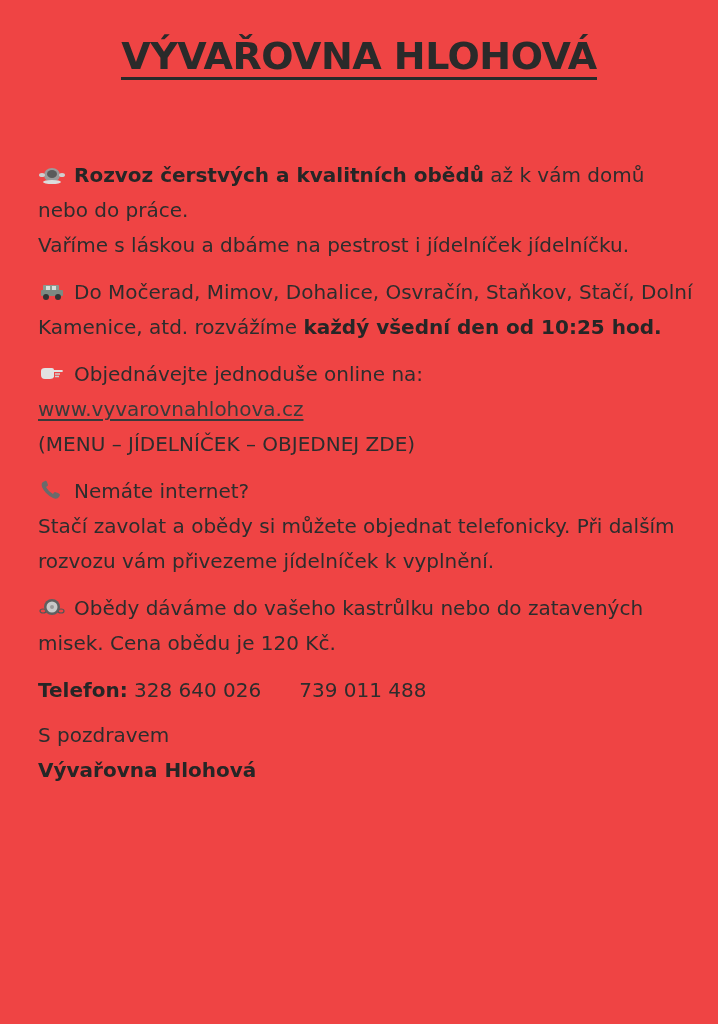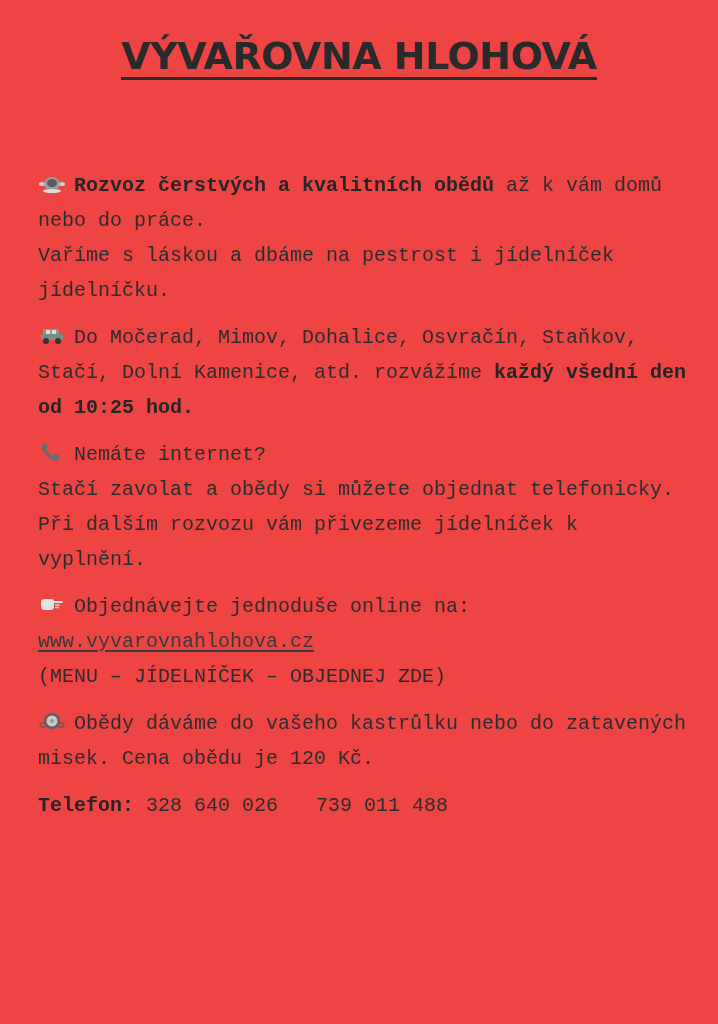--- a/index.html
+++ b/index.html
@@ -35,26 +35,25 @@
     }
     .title span {
       display: inline-block;
       border-bottom: 3px solid #2a2a2a;
       padding-bottom: 0px;
       line-height: 42px;
     }
     .content {
       position: absolute;
       left: 38px;
-      top: 168px;
+      top: 158px;
       width: 660px;
       font-size: 20px;
       line-height: 35px;
       color: #2d2d2d;
-      font-family: Liberation Mono, monospace;
     }
     .para {
       margin: 0 0 12px 0;
     }
     .para.tight { margin-bottom: 10px; }
     .b { font-weight: bold; color: #262626; }
     .link {
       color: #3a3a3a;
       text-decoration: underline;
       text-underline-offset: 3px;
@@ -102,50 +101,54 @@
           <rect x="14" y="6" width="4" height="4" fill="#d8e0dc"></rect>
           <circle cx="8" cy="17" r="3" fill="#333"></circle>
           <circle cx="20" cy="17" r="3" fill="#333"></circle>
         </svg>
       </span><span>Do Močerad, Mimov, Dohalice, Osvračín, Staňkov, Stačí, Dolní Kamenice, atd. rozvážíme </span><span class="b">každý všední den od 10:25 hod.</span>
     </div>
 
     <div class="para">
       <span class="icon">
         <svg viewBox="0 0 28 22">
-          <path d="M5 3 Q3 4 4 8 Q7 15 15 19 Q19 21 21 18 L22 16 Q22 15 20 14 L17 13 Q16 13 15 15 Q10 12 8 8 Q10 7 10 6 L9 3 Q8 1 7 2 Z" fill="#6a6a6a"></path>
-        </svg>
-      </span><span>Nemáte internet?</span><br>
-      <span>Stačí zavolat a obědy si můžete objednat telefonicky. Při dalším rozvozu vám přivezeme jídelníček k vyplnění.</span>
-    </div>
-
-    <div class="para">
-      <span class="icon">
-        <svg viewBox="0 0 28 22">
           <path d="M3 9 Q3 6 7 6 L14 6 Q16 6 16 8 L24 8 Q26 9 24 10 L16 10 L16 15 Q15 17 12 17 L7 17 Q3 17 3 13 Z" fill="#e2e2e2"></path>
           <line x1="17" y1="12" x2="22" y2="12" stroke="#cfcfcf" stroke-width="1.5"></line>
           <line x1="17" y1="14.5" x2="21" y2="14.5" stroke="#cfcfcf" stroke-width="1.5"></line>
         </svg>
       </span><span>Objednávejte jednoduše online na:</span><br>
       <span class="link">www.vyvarovnahlohova.cz</span><br>
       <span>(MENU – JÍDELNÍČEK – OBJEDNEJ ZDE)</span>
+    </div>
+
+    <div class="para">
+      <span class="icon">
+        <svg viewBox="0 0 28 22">
+          <path d="M5 3 Q3 4 4 8 Q7 15 15 19 Q19 21 21 18 L22 16 Q22 15 20 14 L17 13 Q16 13 15 15 Q10 12 8 8 Q10 7 10 6 L9 3 Q8 1 7 2 Z" fill="#6a6a6a"></path>
+        </svg>
+      </span><span>Nemáte internet?</span><br>
+      <span>Stačí zavolat a obědy si můžete objednat telefonicky. Při dalším rozvozu vám přivezeme jídelníček k vyplnění.</span>
     </div>
 
     <div class="para">
       <span class="icon">
         <svg viewBox="0 0 28 22">
           <ellipse cx="5" cy="15" rx="3" ry="2" fill="none" stroke="#555" stroke-width="1.2"></ellipse>
           <ellipse cx="23" cy="15" rx="3" ry="2" fill="none" stroke="#555" stroke-width="1.2"></ellipse>
           <circle cx="14" cy="11" r="8" fill="#5f5f5f"></circle>
           <circle cx="14" cy="11" r="5.5" fill="#c9c9c9"></circle>
           <circle cx="14" cy="11" r="2" fill="#9a9a9a"></circle>
         </svg>
       </span><span>Obědy dáváme do vašeho kastrůlku nebo do zatavených misek.  Cena obědu je 120 Kč.</span>
     </div>
 
     <div class="para tight">
       <span class="b">Telefon:</span>
       <span>328 640 026</span><span class="phone2">739 011 488</span>
     </div>
 
+    <div class="para">
+      <span>S pozdravem</span><br>
+      <span class="b">Vývařovna Hlohová</span>
+    </div>
 
   </div>
 </div>
 
 </body></html>

